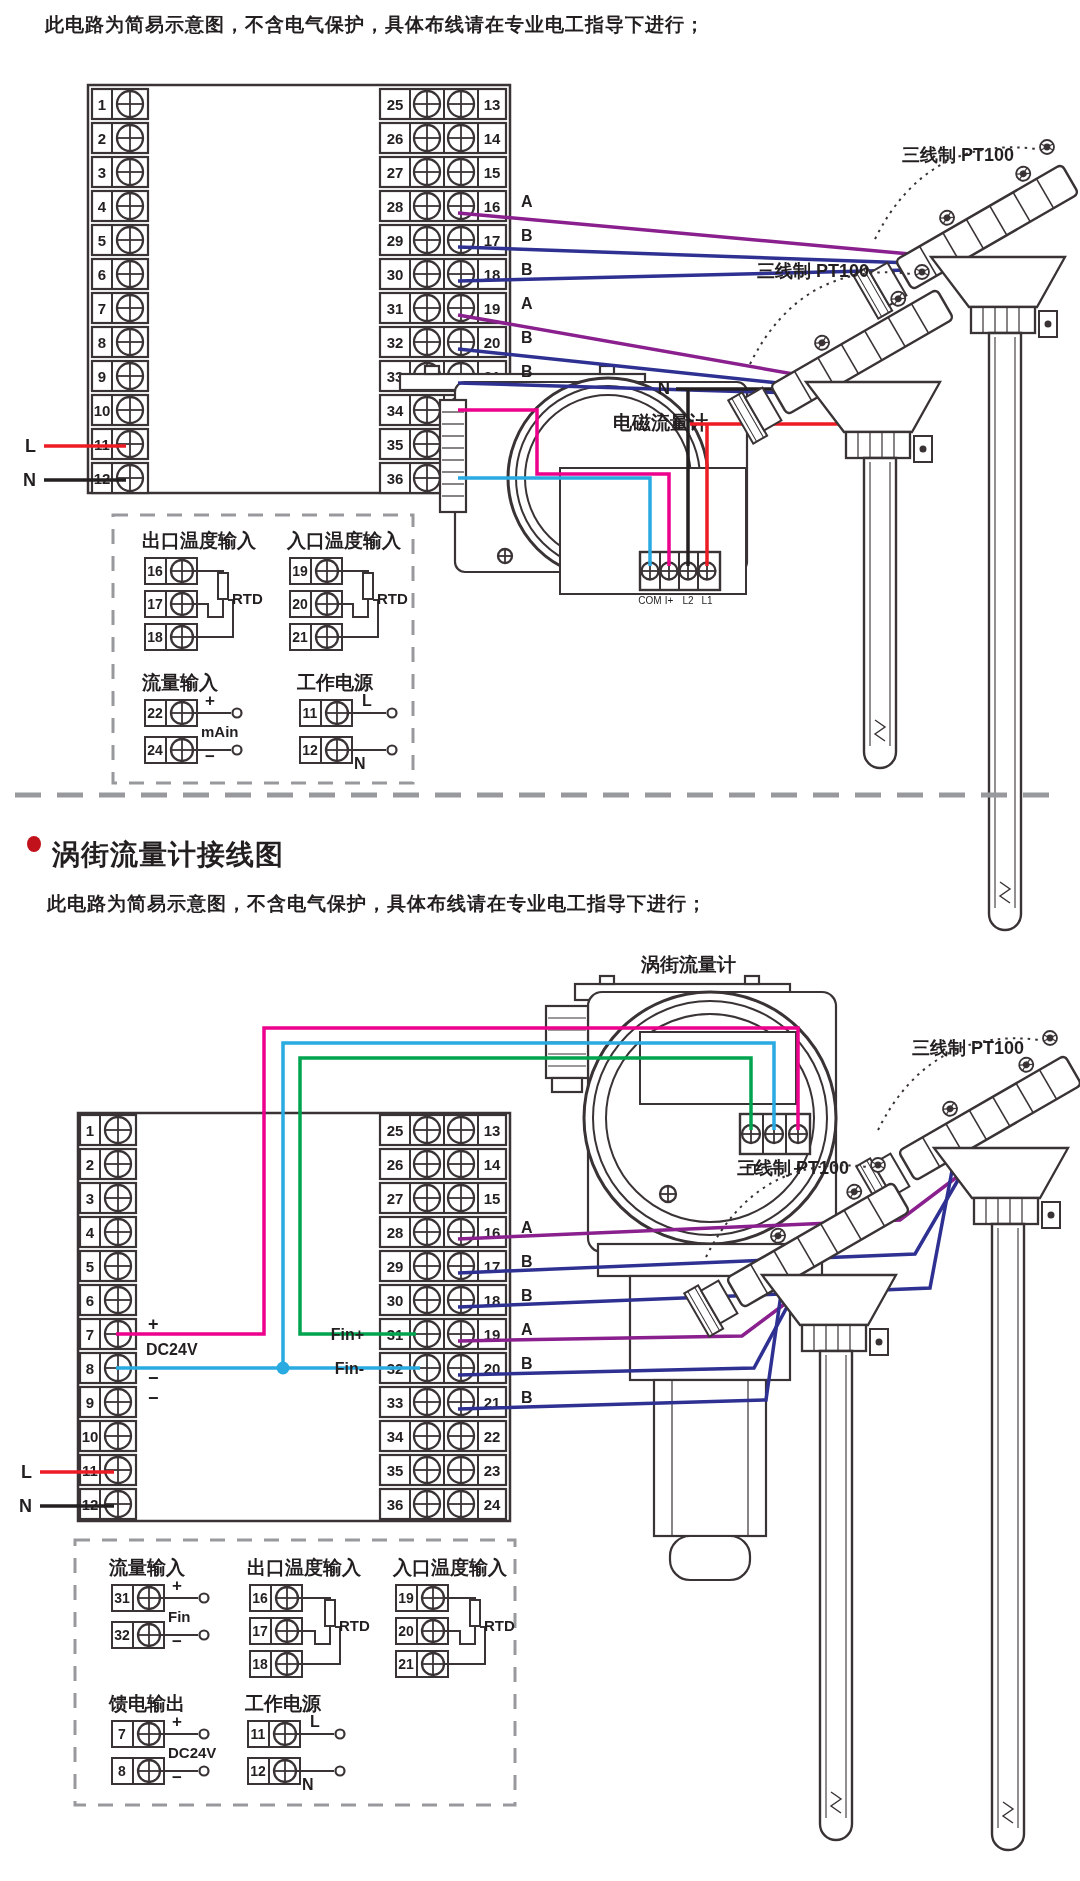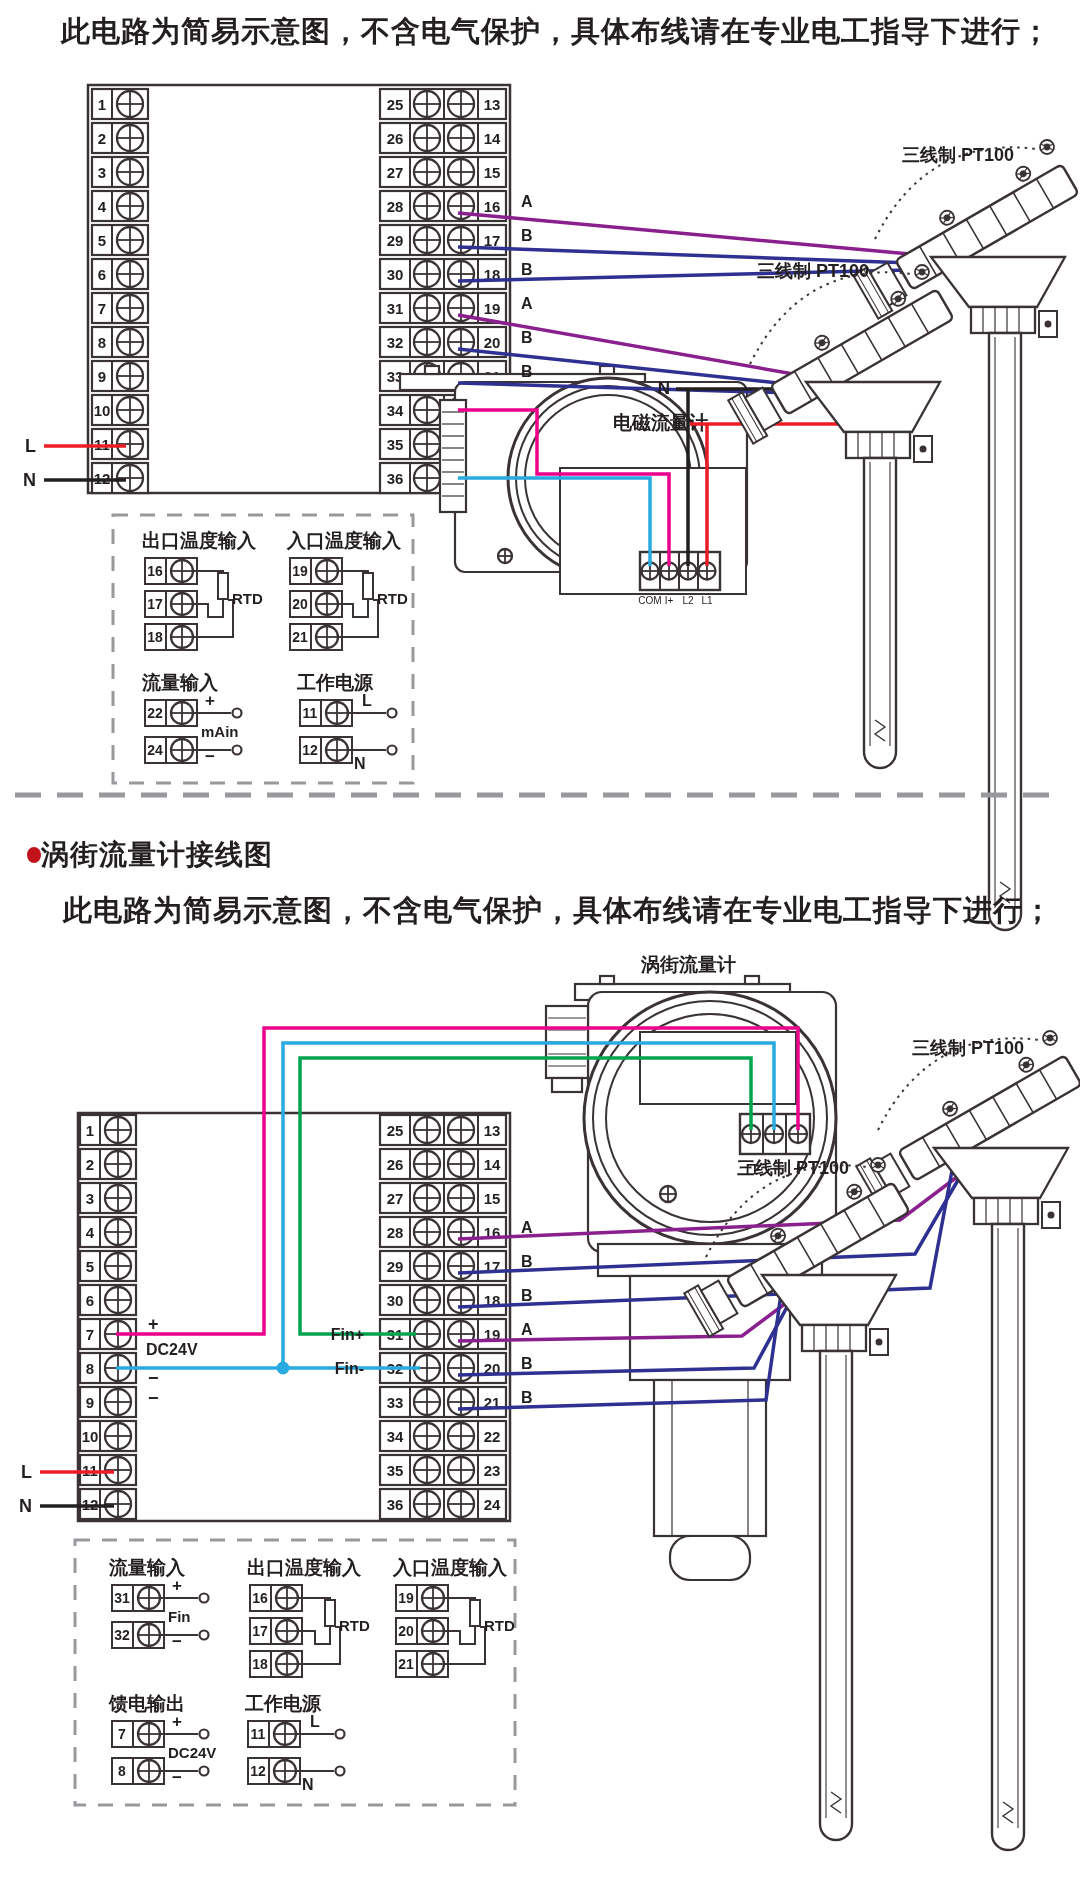--- a/index.html
+++ b/index.html
@@ -1,22 +1,22 @@
 <!DOCTYPE html>
 <html><head>
 <meta charset="utf-8">
 <style>
   html,body{margin:0;padding:0;background:#ffffff;}
   #stage{position:relative;width:1080px;height:1881px;background:#fff;overflow:hidden;
          font-family:"Liberation Sans","DejaVu Sans",sans-serif;color:#231f20;}
   #diagram-svg{position:absolute;left:0;top:0;}
-  .note{position:absolute;font-size:29px;font-weight:bold;letter-spacing:1px;white-space:nowrap;margin-left:16px;}
+  .note{position:absolute;font-size:19px;font-weight:bold;letter-spacing:1px;white-space:nowrap;}
   #note1{left:45px;top:12px;}
   #note2{left:47px;top:891px;}
-  #heading2{position:absolute;left:27px;top:836px;display:flex;align-items:center;
+  #heading2{position:absolute;left:27px;top:836px;display:flex;align-items:flex-start;gap:11px;
             font-size:28px;font-weight:bold;letter-spacing:1px;}
   #heading2 .bullet{width:14px;height:16px;border-radius:50%;background:#c1121c;flex:0 0 auto;}
   text{font-family:"Liberation Sans","DejaVu Sans",sans-serif;}
 </style>
 </head>
 <body>
 
 <div id="stage">
   <svg id="diagram-svg" width="1080" height="1881" viewBox="0 0 1080 1881">
       <rect x="0" y="0" width="1080" height="1881" fill="#fff"></rect>

